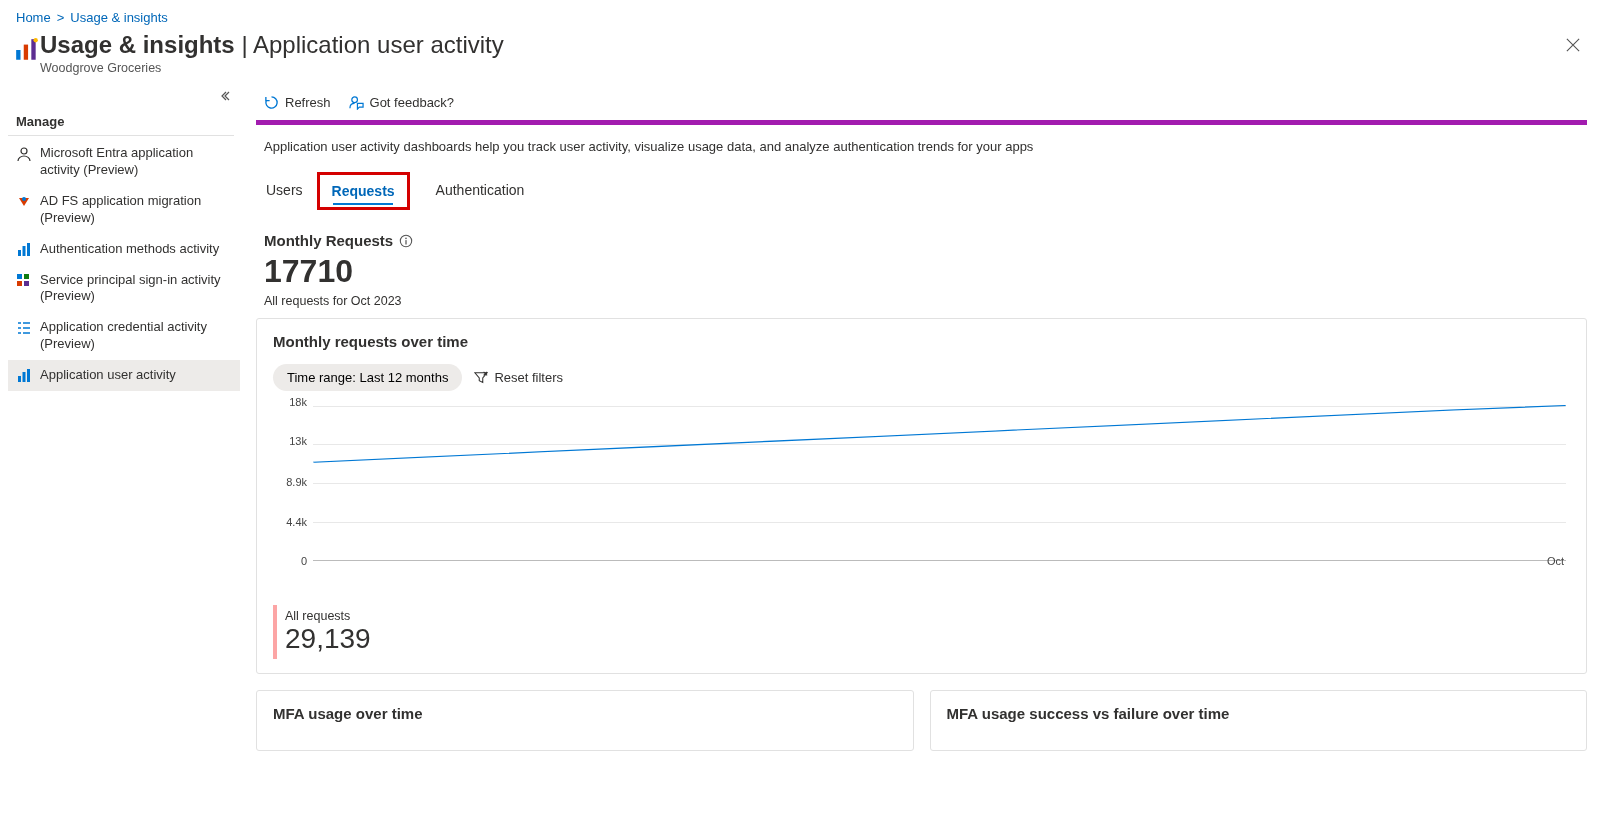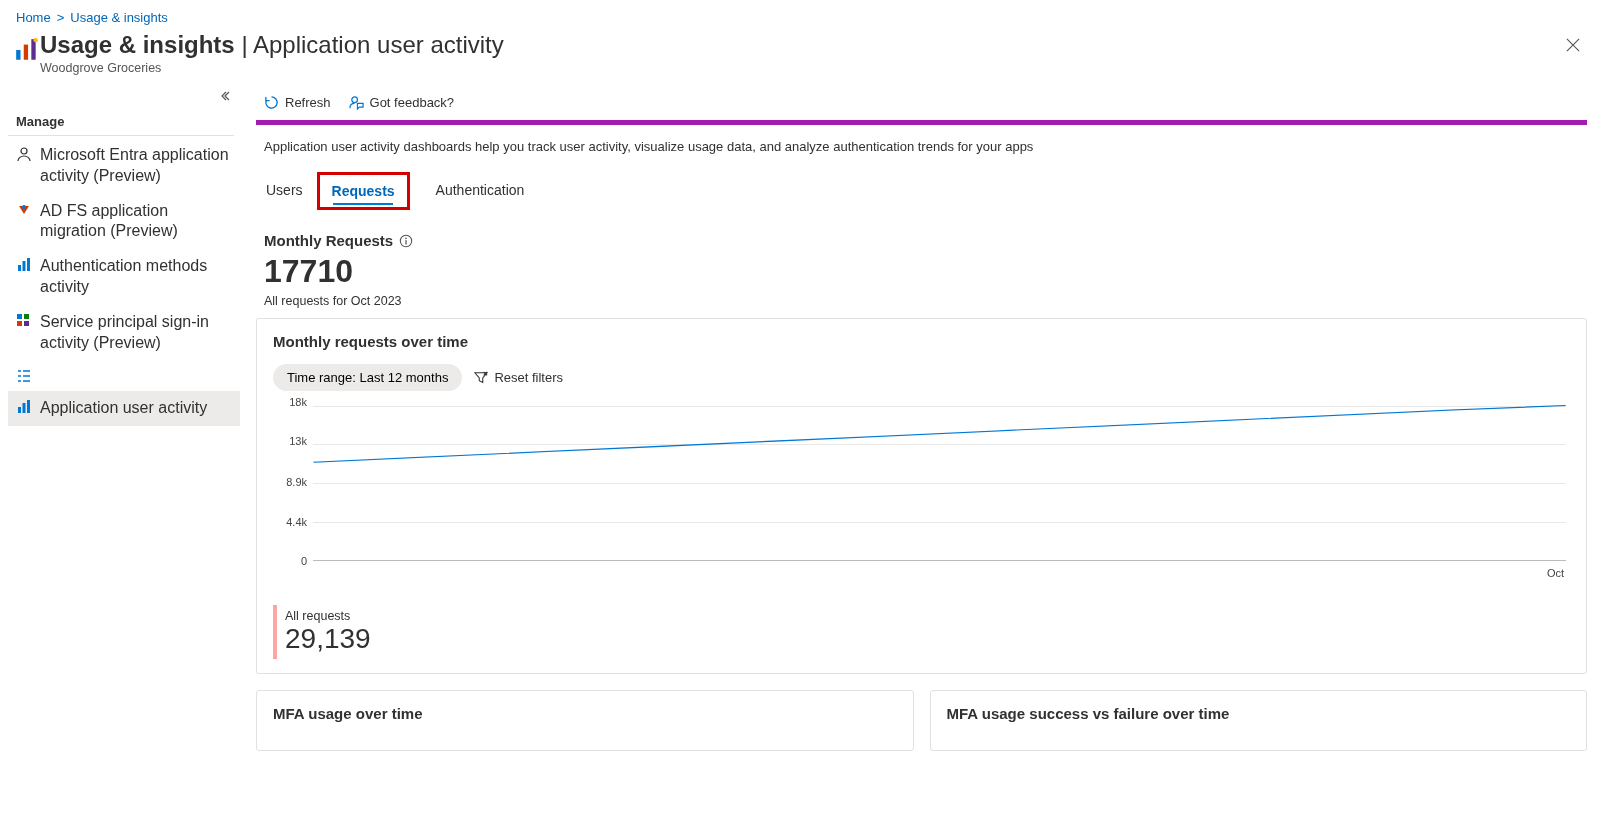--- a/index.html
+++ b/index.html
@@ -79,21 +79,21 @@
     padding: 6px 8px;
     border-bottom: 1px solid #e1e1e1;
     margin-bottom: 2px;
     margin-right: 6px;
   }
   .nav-item {
     display: flex;
     align-items: flex-start;
     gap: 8px;
     padding: 7px 8px;
-    font-size: 16px;
+    font-size: 13px;
     color: #323130;
     cursor: pointer;
     line-height: 1.3;
   }
   .nav-item.active { background: #edebe9; }
   .nav-item .nav-icon {
     width: 16px; height: 16px; flex-shrink: 0;
     margin-top: 1px;
   }
 
@@ -235,21 +235,21 @@
     position: absolute;
     left: 0; right: 0;
     border-top: 1px solid #e8e8e8;
   }
   .chart .line-svg {
     position: absolute; left:0; right:0; top:0; bottom:0;
     width: 100%; height: 100%;
   }
   .chart .x-label {
     position: absolute;
-    right: 6px; bottom: 10px;
+    right: 6px; bottom: 22px;
     font-size: 11px;
     color: #444;
   }
   .legend {
     border-left: 4px solid #fca5a5;
     padding: 4px 0 4px 8px;
     margin-top: 16px;
   }
   .legend .legend-label {
     font-size: 12.5px;
@@ -335,20 +335,21 @@
             <rect x="8" y="1" width="5" height="5" fill="#107c10"></rect>
             <rect x="1" y="8" width="5" height="5" fill="#d83b01"></rect>
             <rect x="8" y="8" width="5" height="5" fill="#5c2d91"></rect>
           </svg></span>
       <span>Service principal sign-in activity (Preview)</span>
     </div>
     <div class="nav-item">
       <span class="nav-icon"><svg viewBox="0 0 16 16">
             <path d="M2 3h3M2 8h3M2 13h3M7 3h7M7 8h7M7 13h7" stroke="#0078d4" stroke-width="1.4"></path>
           </svg></span>
+      <span>Application credential activity (Preview)</span>
     </div>
     <div class="nav-item active">
       <span class="nav-icon"><svg viewBox="0 0 16 16">
             <rect x="2" y="8" width="3" height="6" fill="#0078d4"></rect>
             <rect x="6.5" y="4" width="3" height="10" fill="#0078d4"></rect>
             <rect x="11" y="1" width="3" height="13" fill="#0078d4"></rect>
           </svg></span>
       <span>Application user activity</span>
     </div>
   </div>

